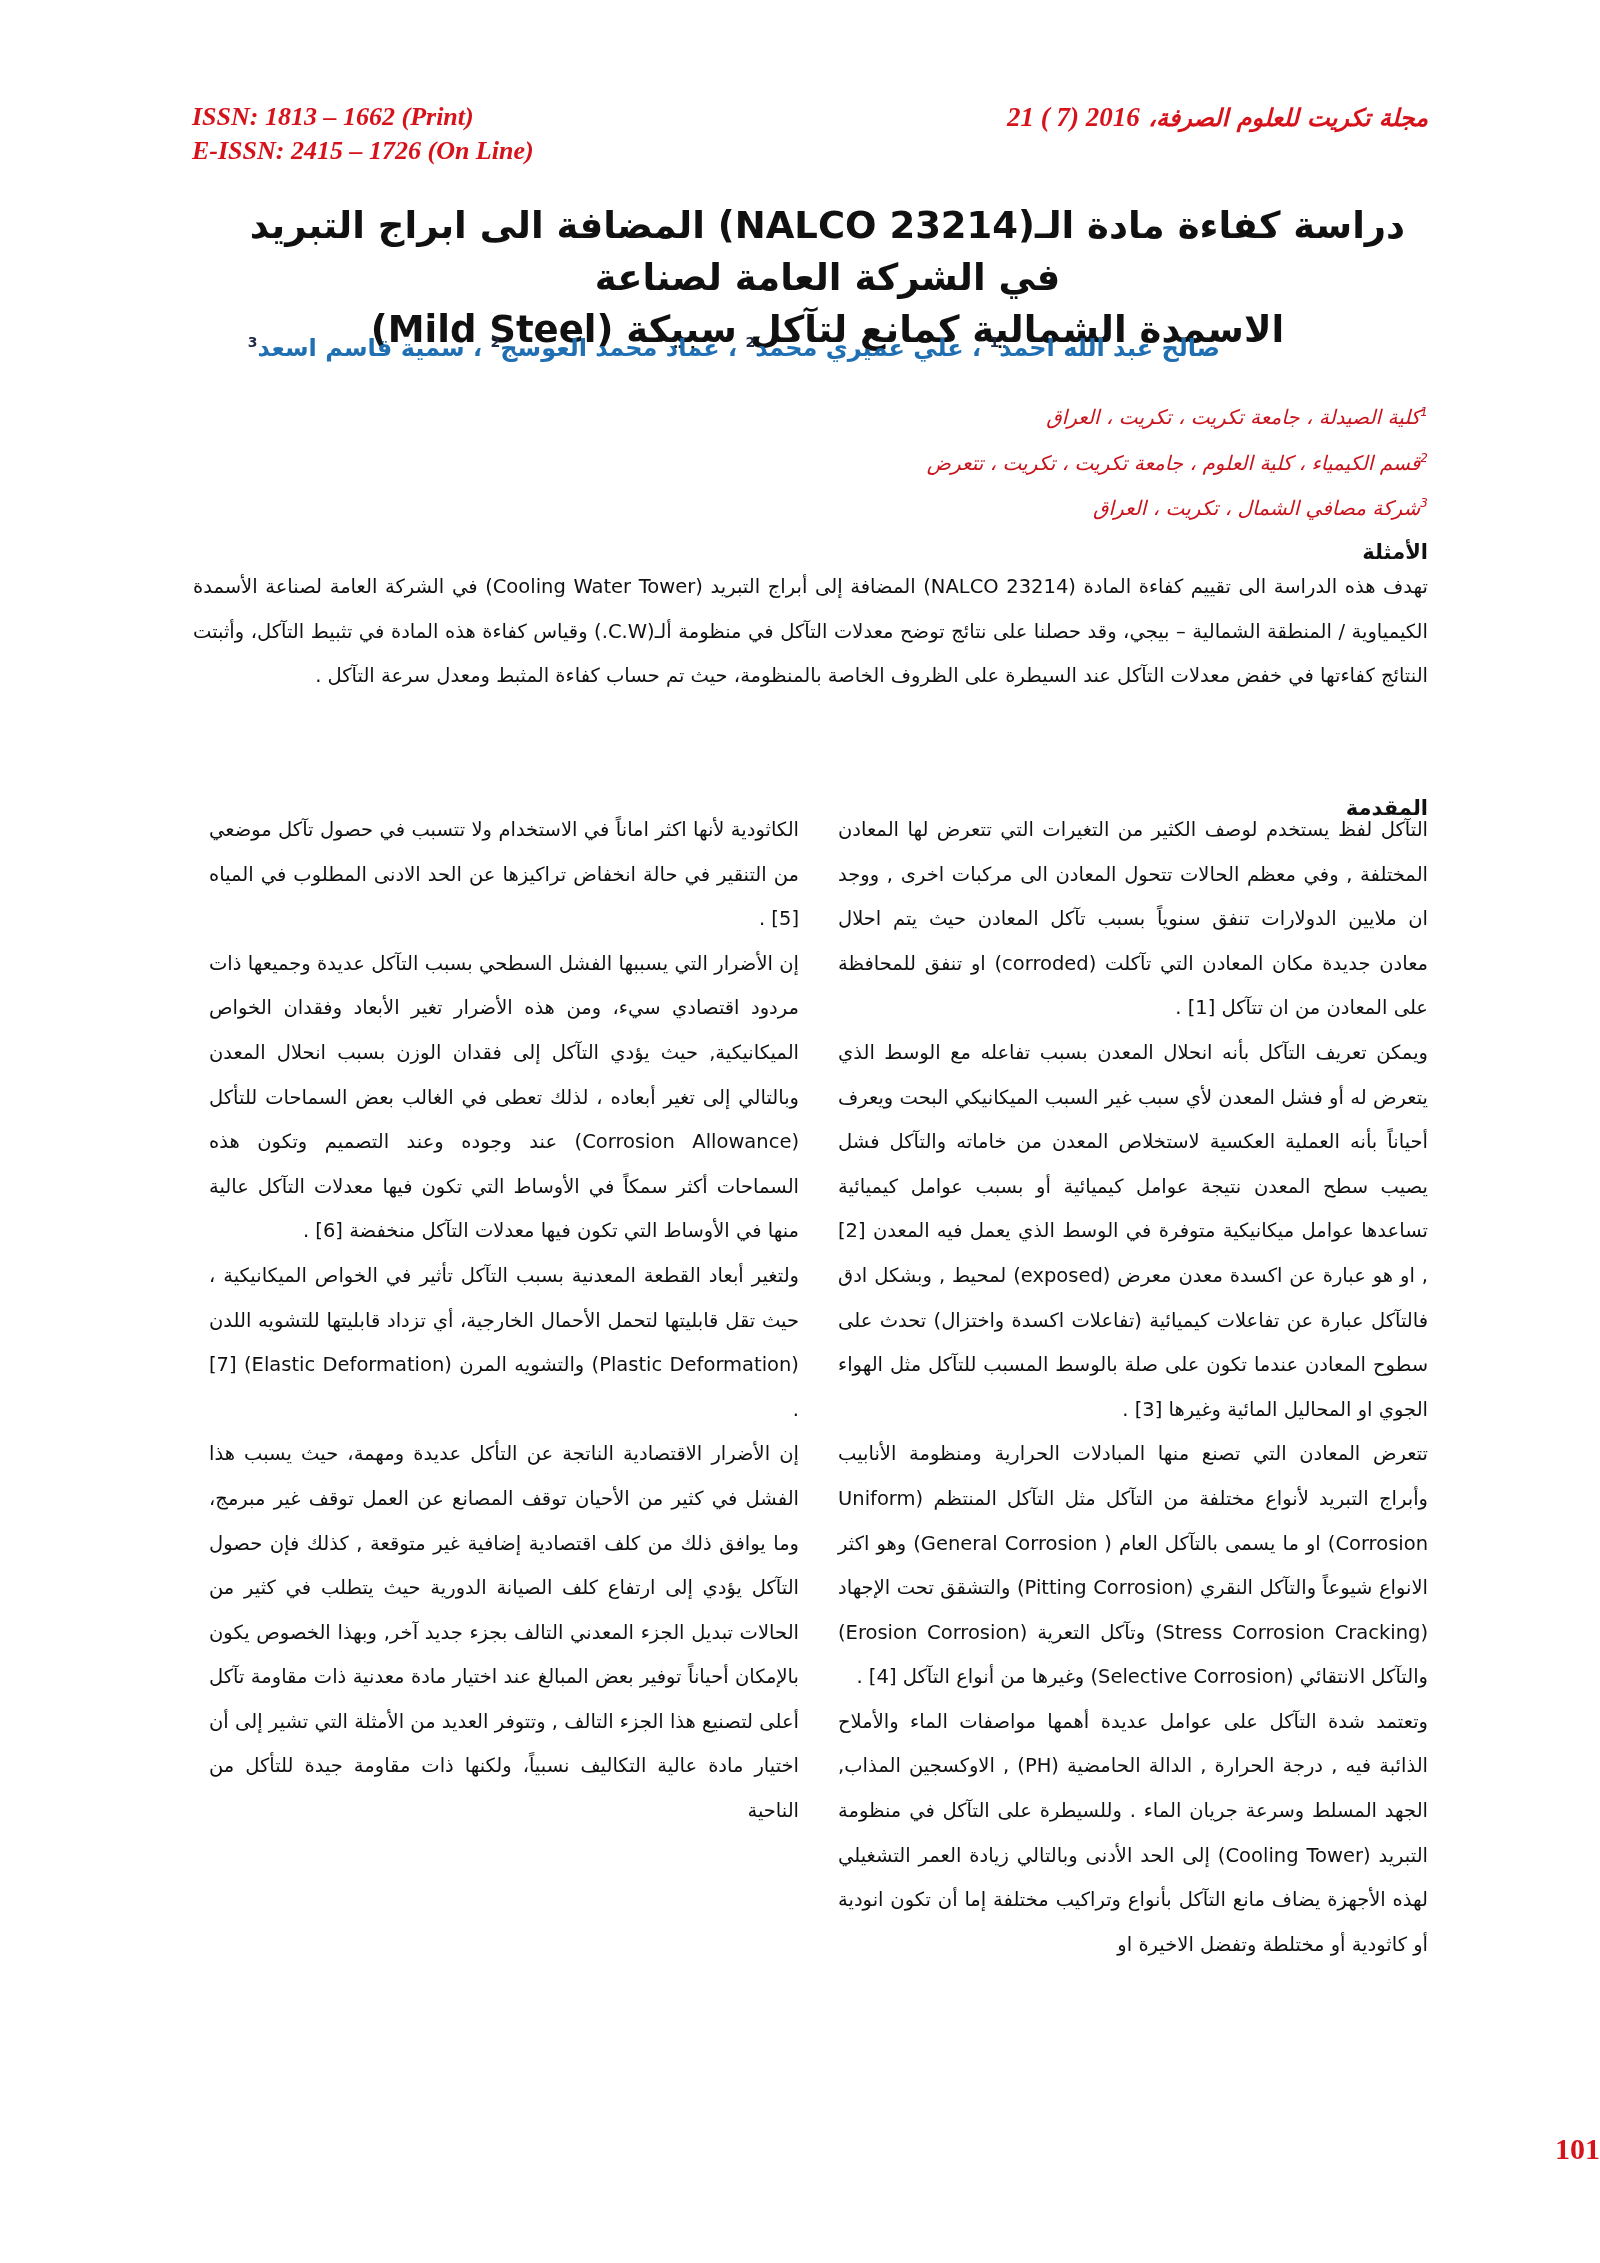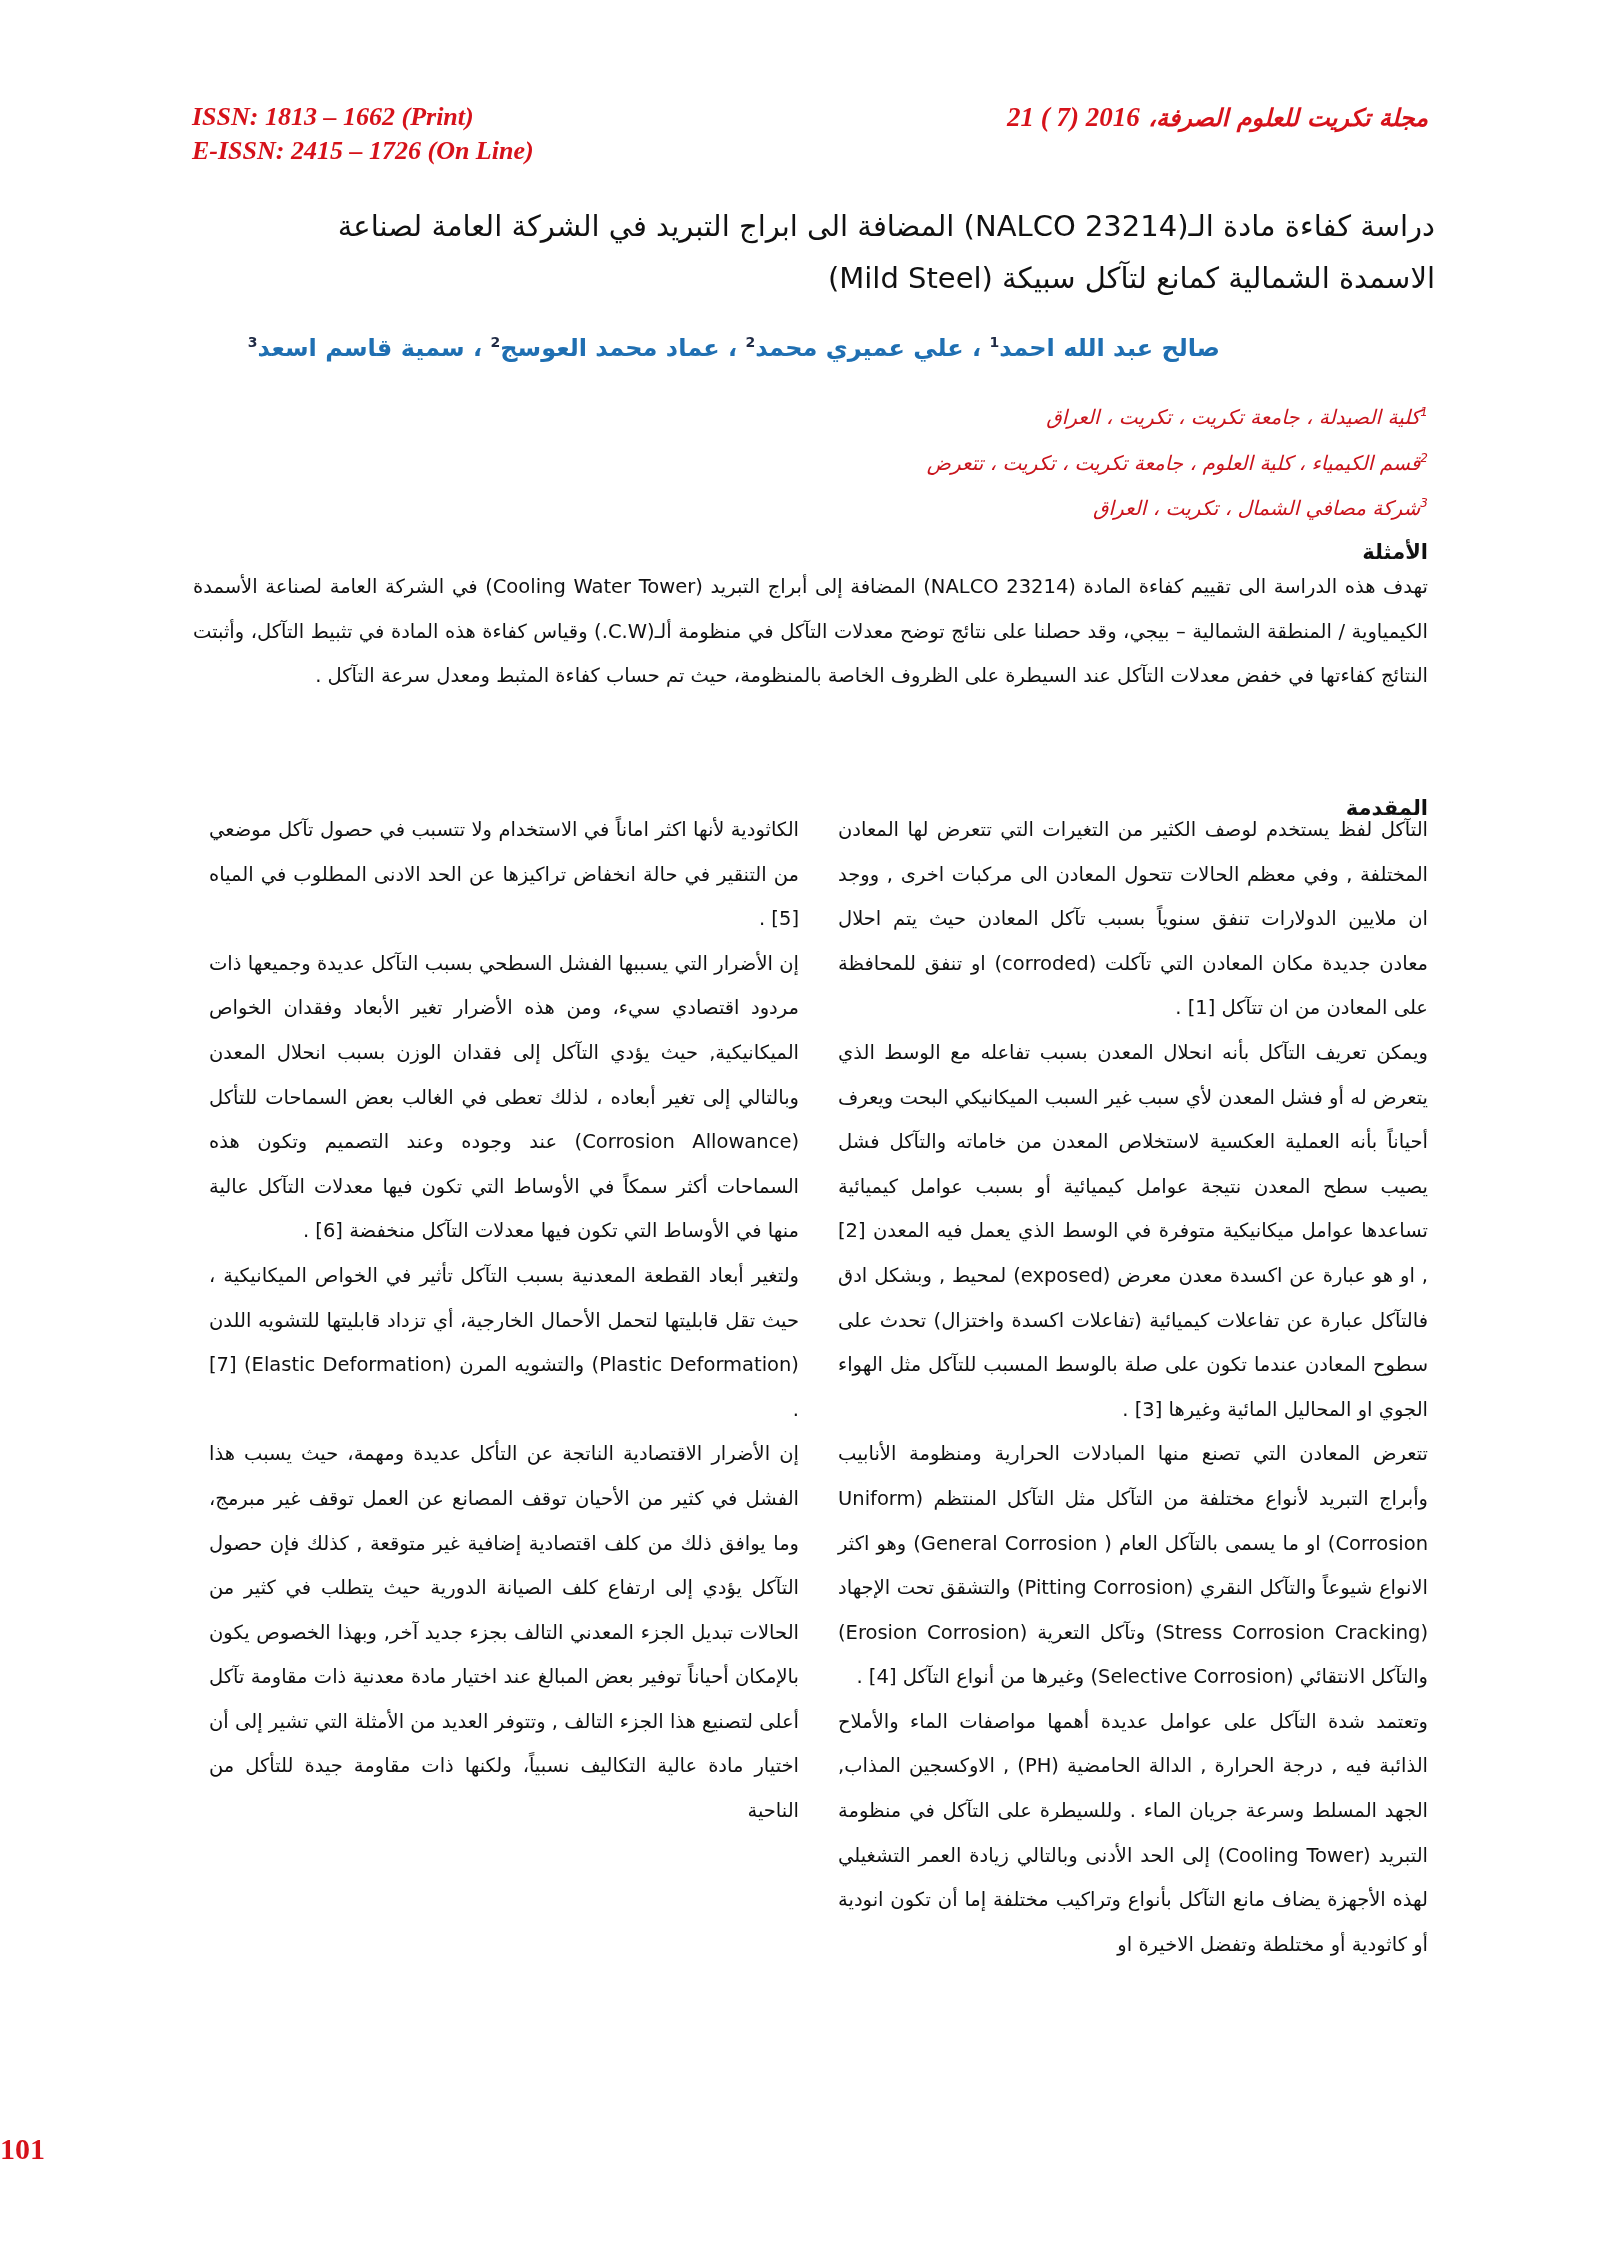--- a/index.html
+++ b/index.html
@@ -13,22 +13,22 @@
     color: #d6121a; font-size: 26px; line-height: 34px;
   }
   .hdr-right {
     position: absolute; right: 172px; top: 100px; direction: rtl;
     font-family: "DejaVu Sans", sans-serif; font-weight: bold; font-style: italic;
     color: #d6121a; font-size: 24px; line-height: 34px;
   }
   .hdr-right .num { font-family: "Liberation Serif", serif; font-size: 27px; }
   .title {
     position: absolute; left: 220px; right: 165px; top: 200px; direction: rtl;
-    font-family: "DejaVu Sans", sans-serif; font-weight: normal;
-    font-size: 29px; line-height: 52px; color: #111;
+    text-align: center; font-family: "DejaVu Sans", sans-serif; font-weight: bold;
+    font-size: 37px; line-height: 52px; color: #111;
   }
   .authors {
     position: absolute; right: 380px; top: 325px; direction: rtl;
     font-weight: bold; color: #1f6fb2; font-size: 24px; line-height: 34px;
   }
   .authors sup { font-size: 14px; color: #1f2a44; }
   .affils {
     position: absolute; right: 172px; top: 392px; direction: rtl;
     color: #c8141c; font-style: italic; font-size: 20px; line-height: 41px;
   }
@@ -42,21 +42,21 @@
     text-align: justify; text-align-last: right; font-size: 19.5px; line-height: 44.5px;
   }
   .col {
     position: absolute; top: 808px; width: 590px; direction: rtl;
     text-align: justify; font-size: 19.5px; line-height: 44.6px; margin-left: 16px;
   }
   .col p { margin: 0; }
   .col-right { right: 172px; }
   .col-left { left: 193px; }
   .page-num {
-    position: absolute; left: 0; right: 0; top: 2132px; text-align: left;
+    position: absolute; left: 0; right: 0; top: 2132px; text-align: right;
     font-family: "Liberation Serif", serif; font-weight: bold; font-size: 30px; color: #d6121a;
   }
 </style>
 </head>
 <body>
 
 <div class="hdr-left">
   <div>ISSN: 1813 – 1662 (Print)</div>
   <div>E-ISSN: 2415 – 1726 (On Line)</div>
 </div>

